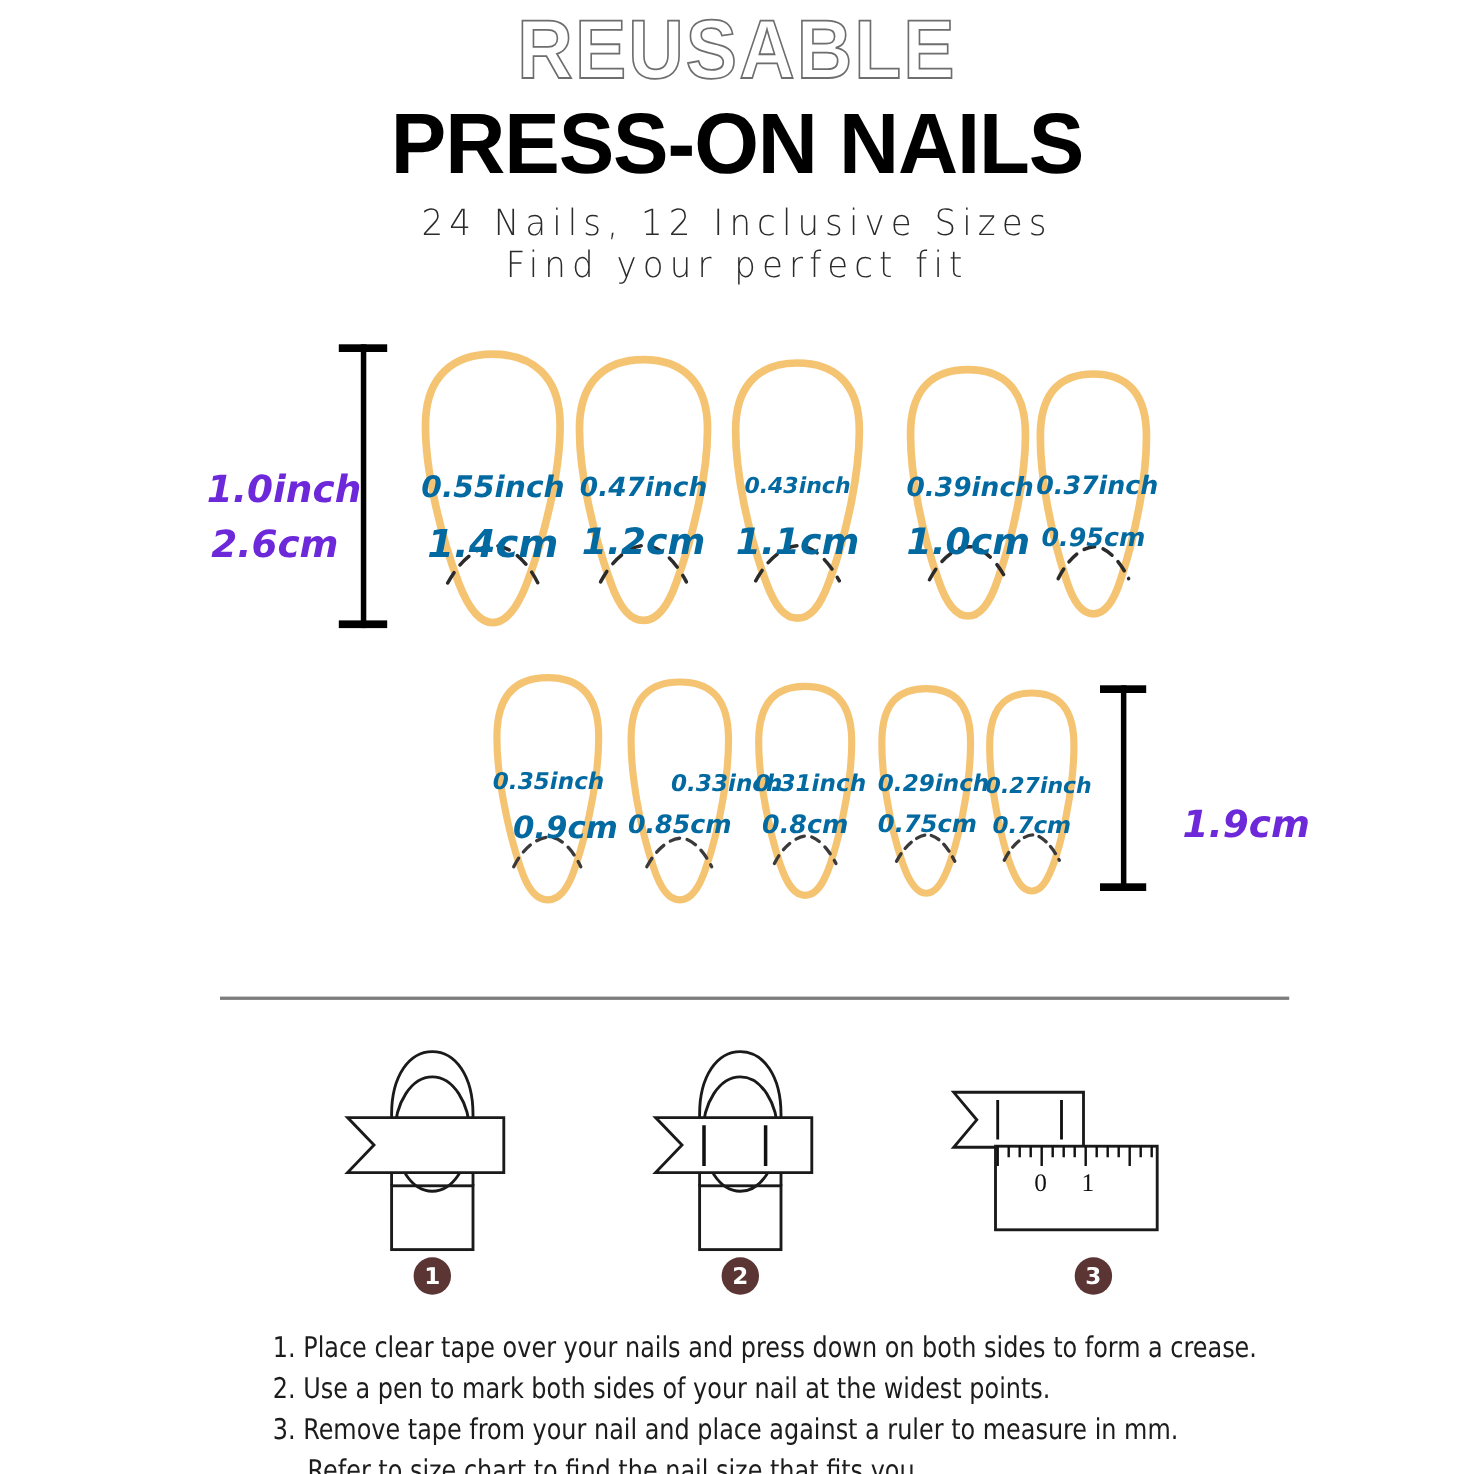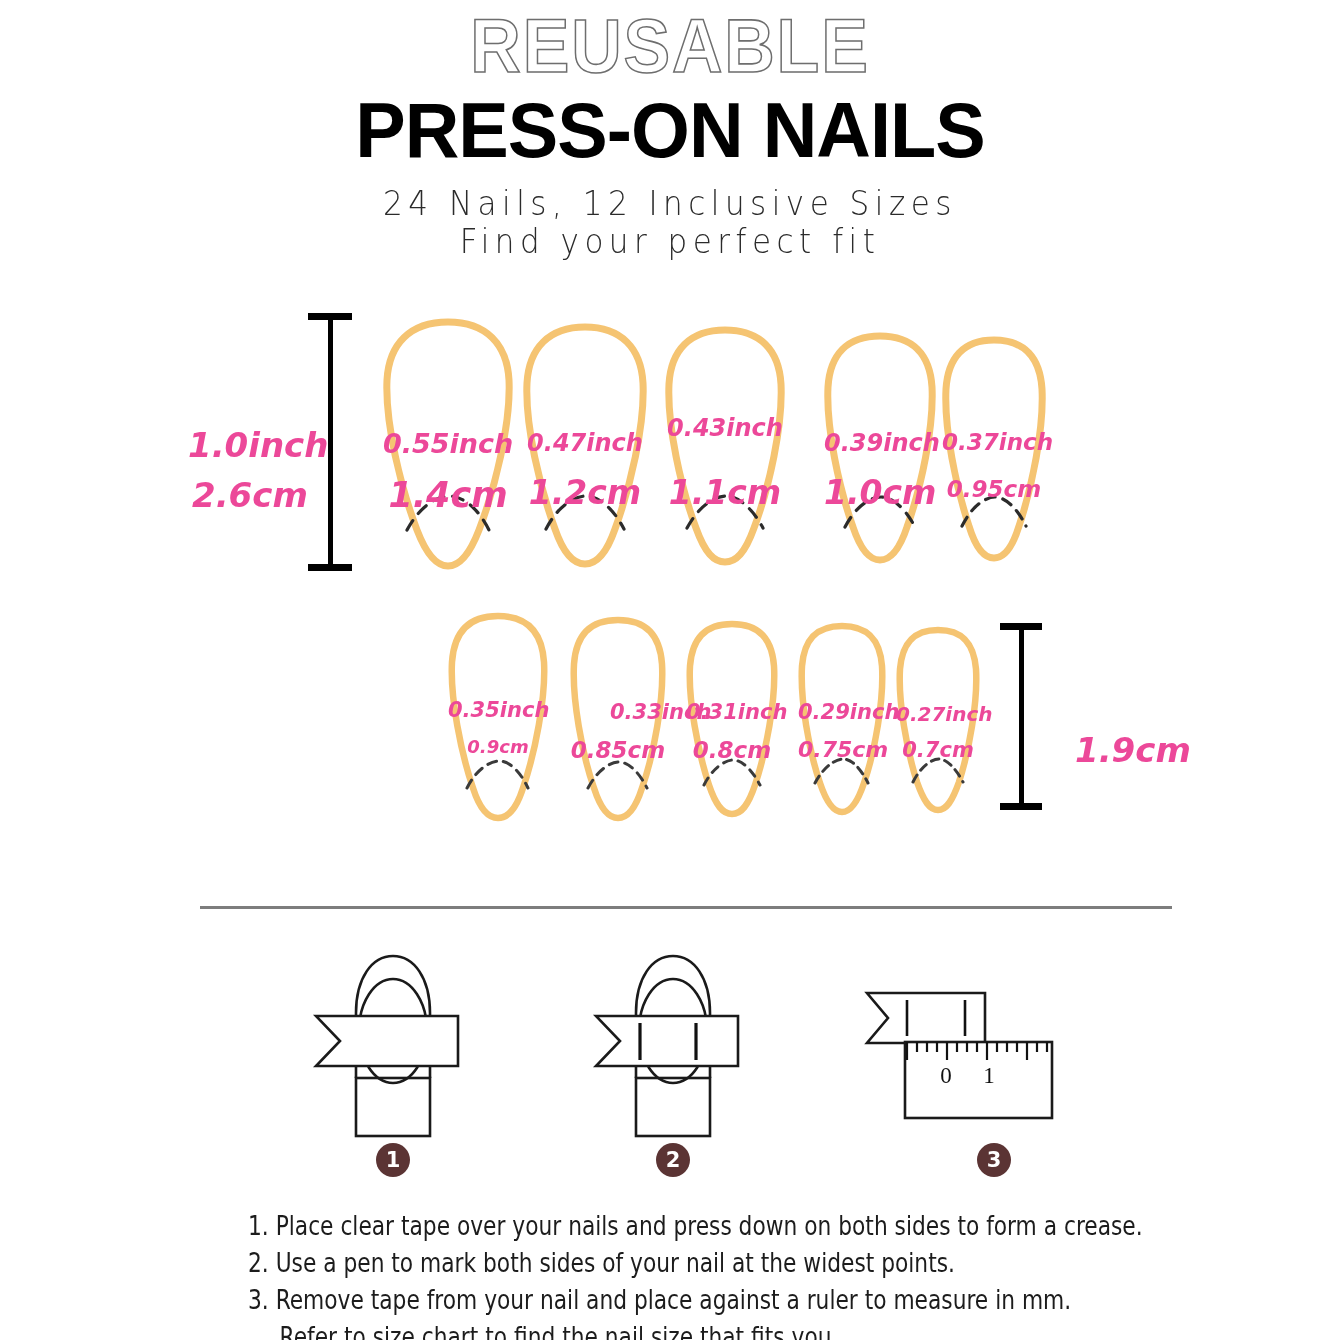--- a/index.html
+++ b/index.html
@@ -58,21 +58,21 @@
     position: absolute;
   }
   .nail svg { display: block; overflow: visible; }
   .nail-lbl {
     position: absolute;
     width: 100%;
     text-align: center;
     font-family: "DejaVu Sans", sans-serif;
     font-weight: 700;
     font-style: italic;
-    color: #ec4899;
+    color: #0369a1;
     white-space: nowrap;
     left: 0;
   }
 
   
   .bracket { position: absolute; }
   .bracket .stem {
     position: absolute; left: 50%; top: 0; bottom: 0;
     width: 5px; margin-left: -2.5px; background: #000;
   }
@@ -83,21 +83,21 @@
   .bracket .cap.top { top: 0; }
   .bracket .cap.bot { bottom: 0; }
 
   .bracket-lbl {
     position: absolute;
     font-family: "DejaVu Sans", sans-serif;
     font-weight: 700;
     font-style: italic;
     font-size: 34px;
     line-height: 50px;
-    color: #ec4899;
+    color: #6d28d9;
     white-space: nowrap;
   }
 
   
   .divider {
     position: absolute;
     left: 200px; top: 906px; width: 972px; height: 3px;
     background: #7d7d7d;
   }
 
@@ -164,21 +164,21 @@
     </svg>
     <div class="nail-lbl" style="top:106px; font-size:24px;">0.47inch</div>
     <div class="nail-lbl" style="top:150px; font-size:33px;">1.2cm</div>
   </div>
 
   <div class="nail" style="left:665px; top:326px; width:120px; height:240px;">
     <svg width="120" height="240" viewBox="0 0 120 240">
       <path d="M60 4 C95 4, 114 24, 116 58 C118 100, 104 162, 89 202 C80 227, 71 236, 60 236 C49 236, 40 227, 31 202 C16 162, 2 100, 4 58 C6 24, 25 4, 60 4 Z" fill="none" stroke="#F5C472" stroke-width="7" stroke-linejoin="round"></path>
       <path d="M22 202 C35 178, 51 170, 61 170 C72 170, 86 180, 98 202" fill="none" stroke="#2b2b2b" stroke-width="3.2" stroke-dasharray="11 9" stroke-linecap="round"></path>
     </svg>
-    <div class="nail-lbl" style="top:88px; font-size:24px;">0.43inch</div>
+    <div class="nail-lbl" style="top:103px; font-size:20px;">0.43inch</div>
     <div class="nail-lbl" style="top:147px; font-size:33px;">1.1cm</div>
   </div>
 
   <div class="nail" style="left:824px; top:332px; width:112px; height:232px;">
     <svg width="112" height="232" viewBox="0 0 112 232">
       <path d="M56 4 C89 4, 106 23, 108 55 C110 96, 97 156, 83 195 C75 219, 66 228, 56 228 C46 228, 37 219, 29 195 C15 156, 2 96, 4 55 C6 23, 23 4, 56 4 Z" fill="none" stroke="#F5C472" stroke-width="7" stroke-linejoin="round"></path>
       <path d="M21 195 C33 172, 48 165, 57 165 C67 165, 80 174, 91 195" fill="none" stroke="#2b2b2b" stroke-width="3.2" stroke-dasharray="11 9" stroke-linecap="round"></path>
     </svg>
     <div class="nail-lbl" style="top:97px; font-size:24px;">0.39inch</div>
     <div class="nail-lbl" style="top:141px; font-size:33px;">1.0cm</div>
@@ -192,21 +192,21 @@
     <div class="nail-lbl" style="top:93px; font-size:23px;">0.37inch</div>
     <div class="nail-lbl" style="top:140px; font-size:23px;">0.95cm</div>
   </div>
 
   <div class="nail" style="left:448px; top:612px; width:100px; height:210px;">
     <svg width="100" height="210" viewBox="0 0 100 210">
       <path d="M50 4 C80 4, 94 21, 96 50 C98 86, 87 141, 75 176 C68 198, 59 206, 50 206 C41 206, 32 198, 25 176 C13 141, 2 86, 4 50 C6 21, 20 4, 50 4 Z" fill="none" stroke="#F5C472" stroke-width="6.5" stroke-linejoin="round"></path>
       <path d="M19 176 C29 156, 43 149, 51 149 C60 149, 71 157, 80 176" fill="none" stroke="#3a3a3a" stroke-width="3" stroke-dasharray="9 7" stroke-linecap="round"></path>
     </svg>
     <div class="nail-lbl" style="top:86px; font-size:21px;">0.35inch</div>
-    <div class="nail-lbl" style="top:124px; font-size:18px;">0.9cm</div>
+    <div class="nail-lbl" style="top:124px; font-size:28px;margin-left:16px;">0.9cm</div>
   </div>
 
   <div class="nail" style="left:570px; top:616px; width:96px; height:206px;">
     <svg width="96" height="206" viewBox="0 0 96 206">
       <path d="M48 4 C77 4, 90 20, 92 48 C94 83, 84 138, 72 172 C65 194, 57 202, 48 202 C39 202, 31 194, 24 172 C12 138, 2 83, 4 48 C6 20, 19 4, 48 4 Z" fill="none" stroke="#F5C472" stroke-width="6.5" stroke-linejoin="round"></path>
       <path d="M18 172 C28 153, 41 146, 49 146 C57 146, 68 154, 77 172" fill="none" stroke="#3a3a3a" stroke-width="3" stroke-dasharray="9 7" stroke-linecap="round"></path>
     </svg>
     <div class="nail-lbl" style="top:84px; font-size:21px;margin-left:40px;">0.33inch</div>
     <div class="nail-lbl" style="top:121px; font-size:23px;">0.85cm</div>
   </div>

